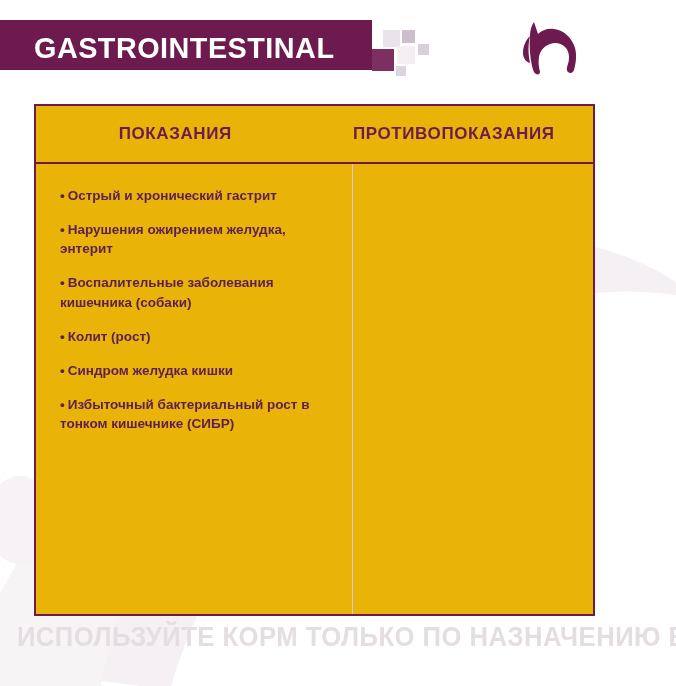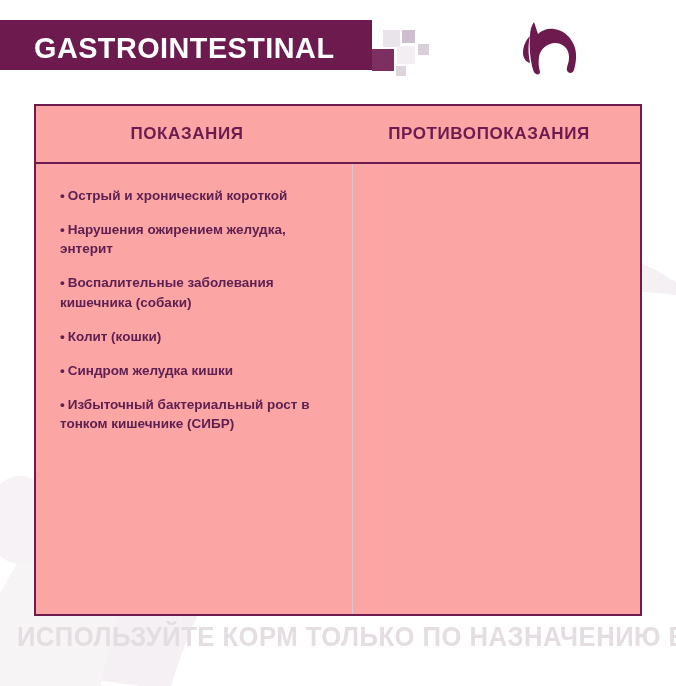--- a/index.html
+++ b/index.html
@@ -82,23 +82,23 @@
     top: 18px;
     width: 64px;
     height: 58px;
   }
 
   
   .card {
     position: absolute;
     left: 34px;
     top: 104px;
-    width: 608px;
+    width: 561px;
     height: 512px;
-    background: #fca5a5;
+    background: #eab308;
     border: 2px solid #6d1b4f;
     box-sizing: border-box;
   }
   .card-head {
     position: absolute;
     left: 0;
     top: 0;
     width: 100%;
     height: 58px;
     border-bottom: 2px solid #6d1b4f;
@@ -195,24 +195,24 @@
     </svg>
   </div>
 
   <div class="card">
     <div class="card-head">
       <div class="col col-left-head">ПОКАЗАНИЯ</div>
       <div class="col col-right-head">ПРОТИВОПОКАЗАНИЯ</div>
     </div>
     <div class="card-body">
       <div class="col-left">
-        <div class="item"><span class="bullet">•</span><span>Острый и хронический короткой</span></div>
+        <div class="item"><span class="bullet">•</span><span>Острый и хронический гастрит</span></div>
         <div class="item"><span class="bullet">•</span><span>Нарушения ожирением желудка, энтерит</span></div>
         <div class="item"><span class="bullet">•</span><span>Воспалительные заболевания кишечника (собаки)</span></div>
-        <div class="item"><span class="bullet">•</span><span>Колит (кошки)</span></div>
+        <div class="item"><span class="bullet">•</span><span>Колит (рост)</span></div>
         <div class="item"><span class="bullet">•</span><span>Синдром желудка кишки</span></div>
         <div class="item"><span class="bullet">•</span><span>Избыточный бактериальный рост в тонком кишечнике (СИБР)</span></div>
       </div>
     </div>
   </div>
 
   <div class="footer-text">ИСПОЛЬЗУЙТЕ КОРМ ТОЛЬКО ПО НАЗНАЧЕНИЮ ВРАЧА</div>
 
 </div>
 

